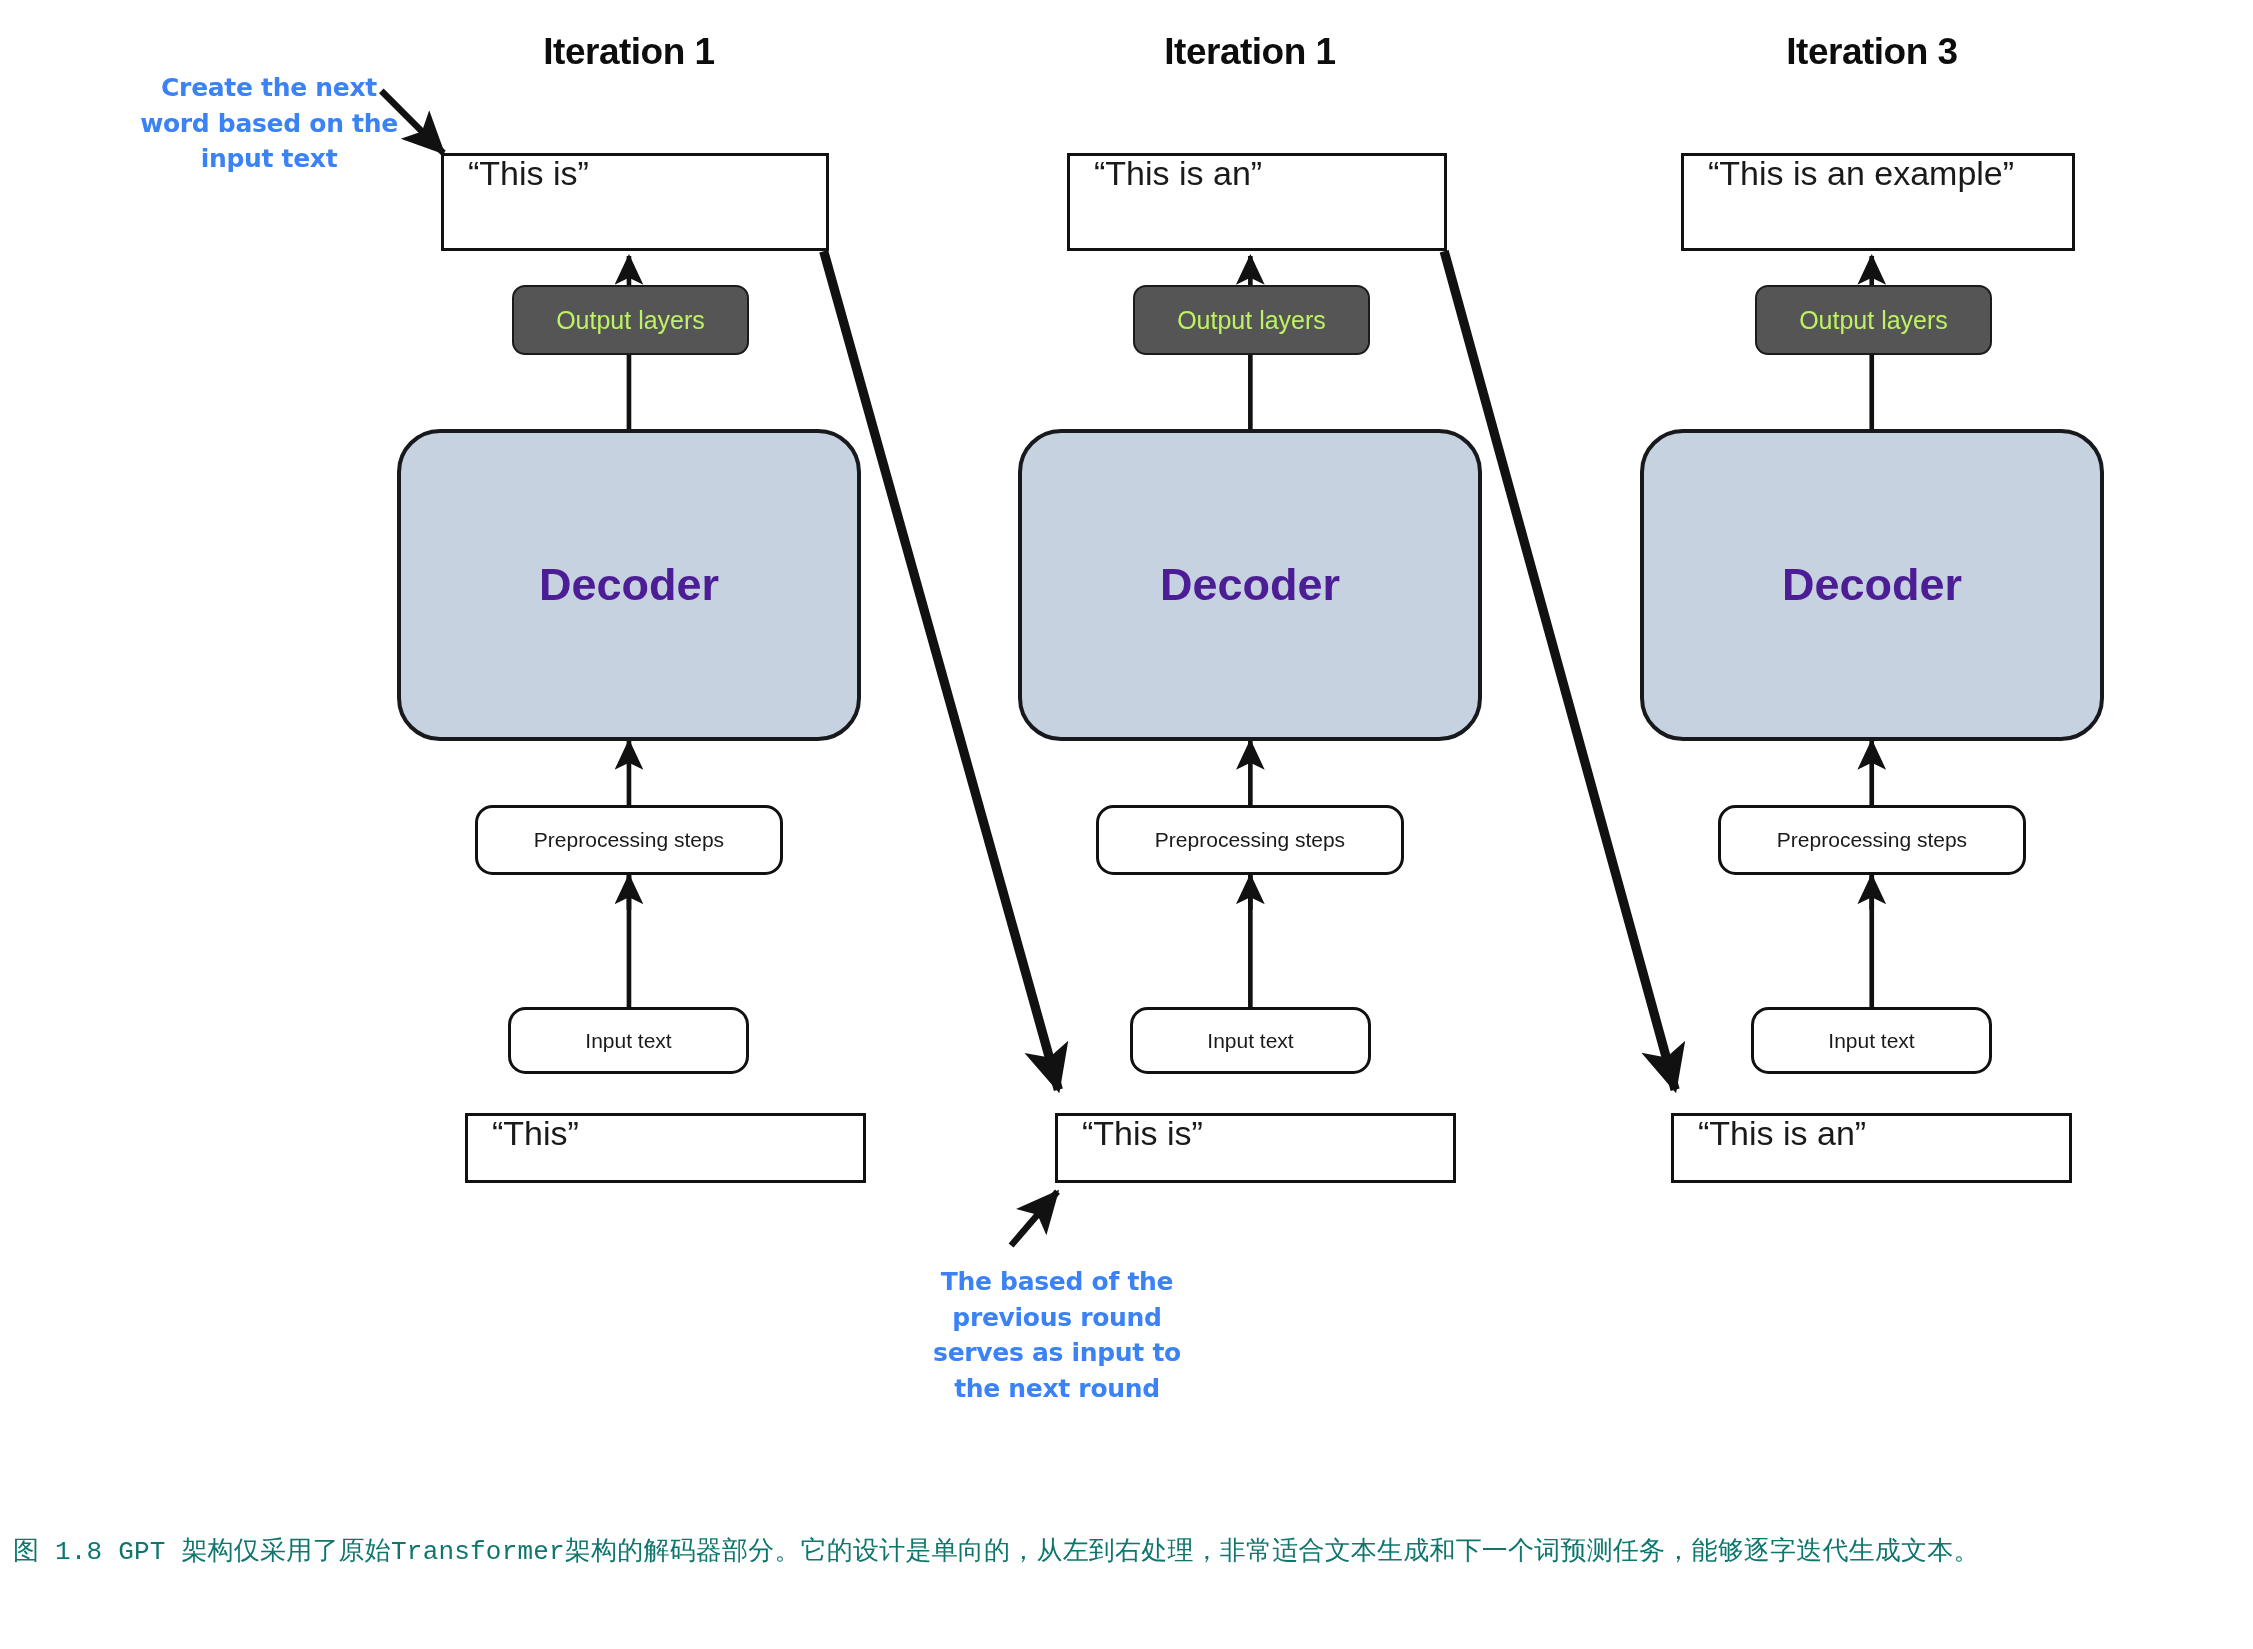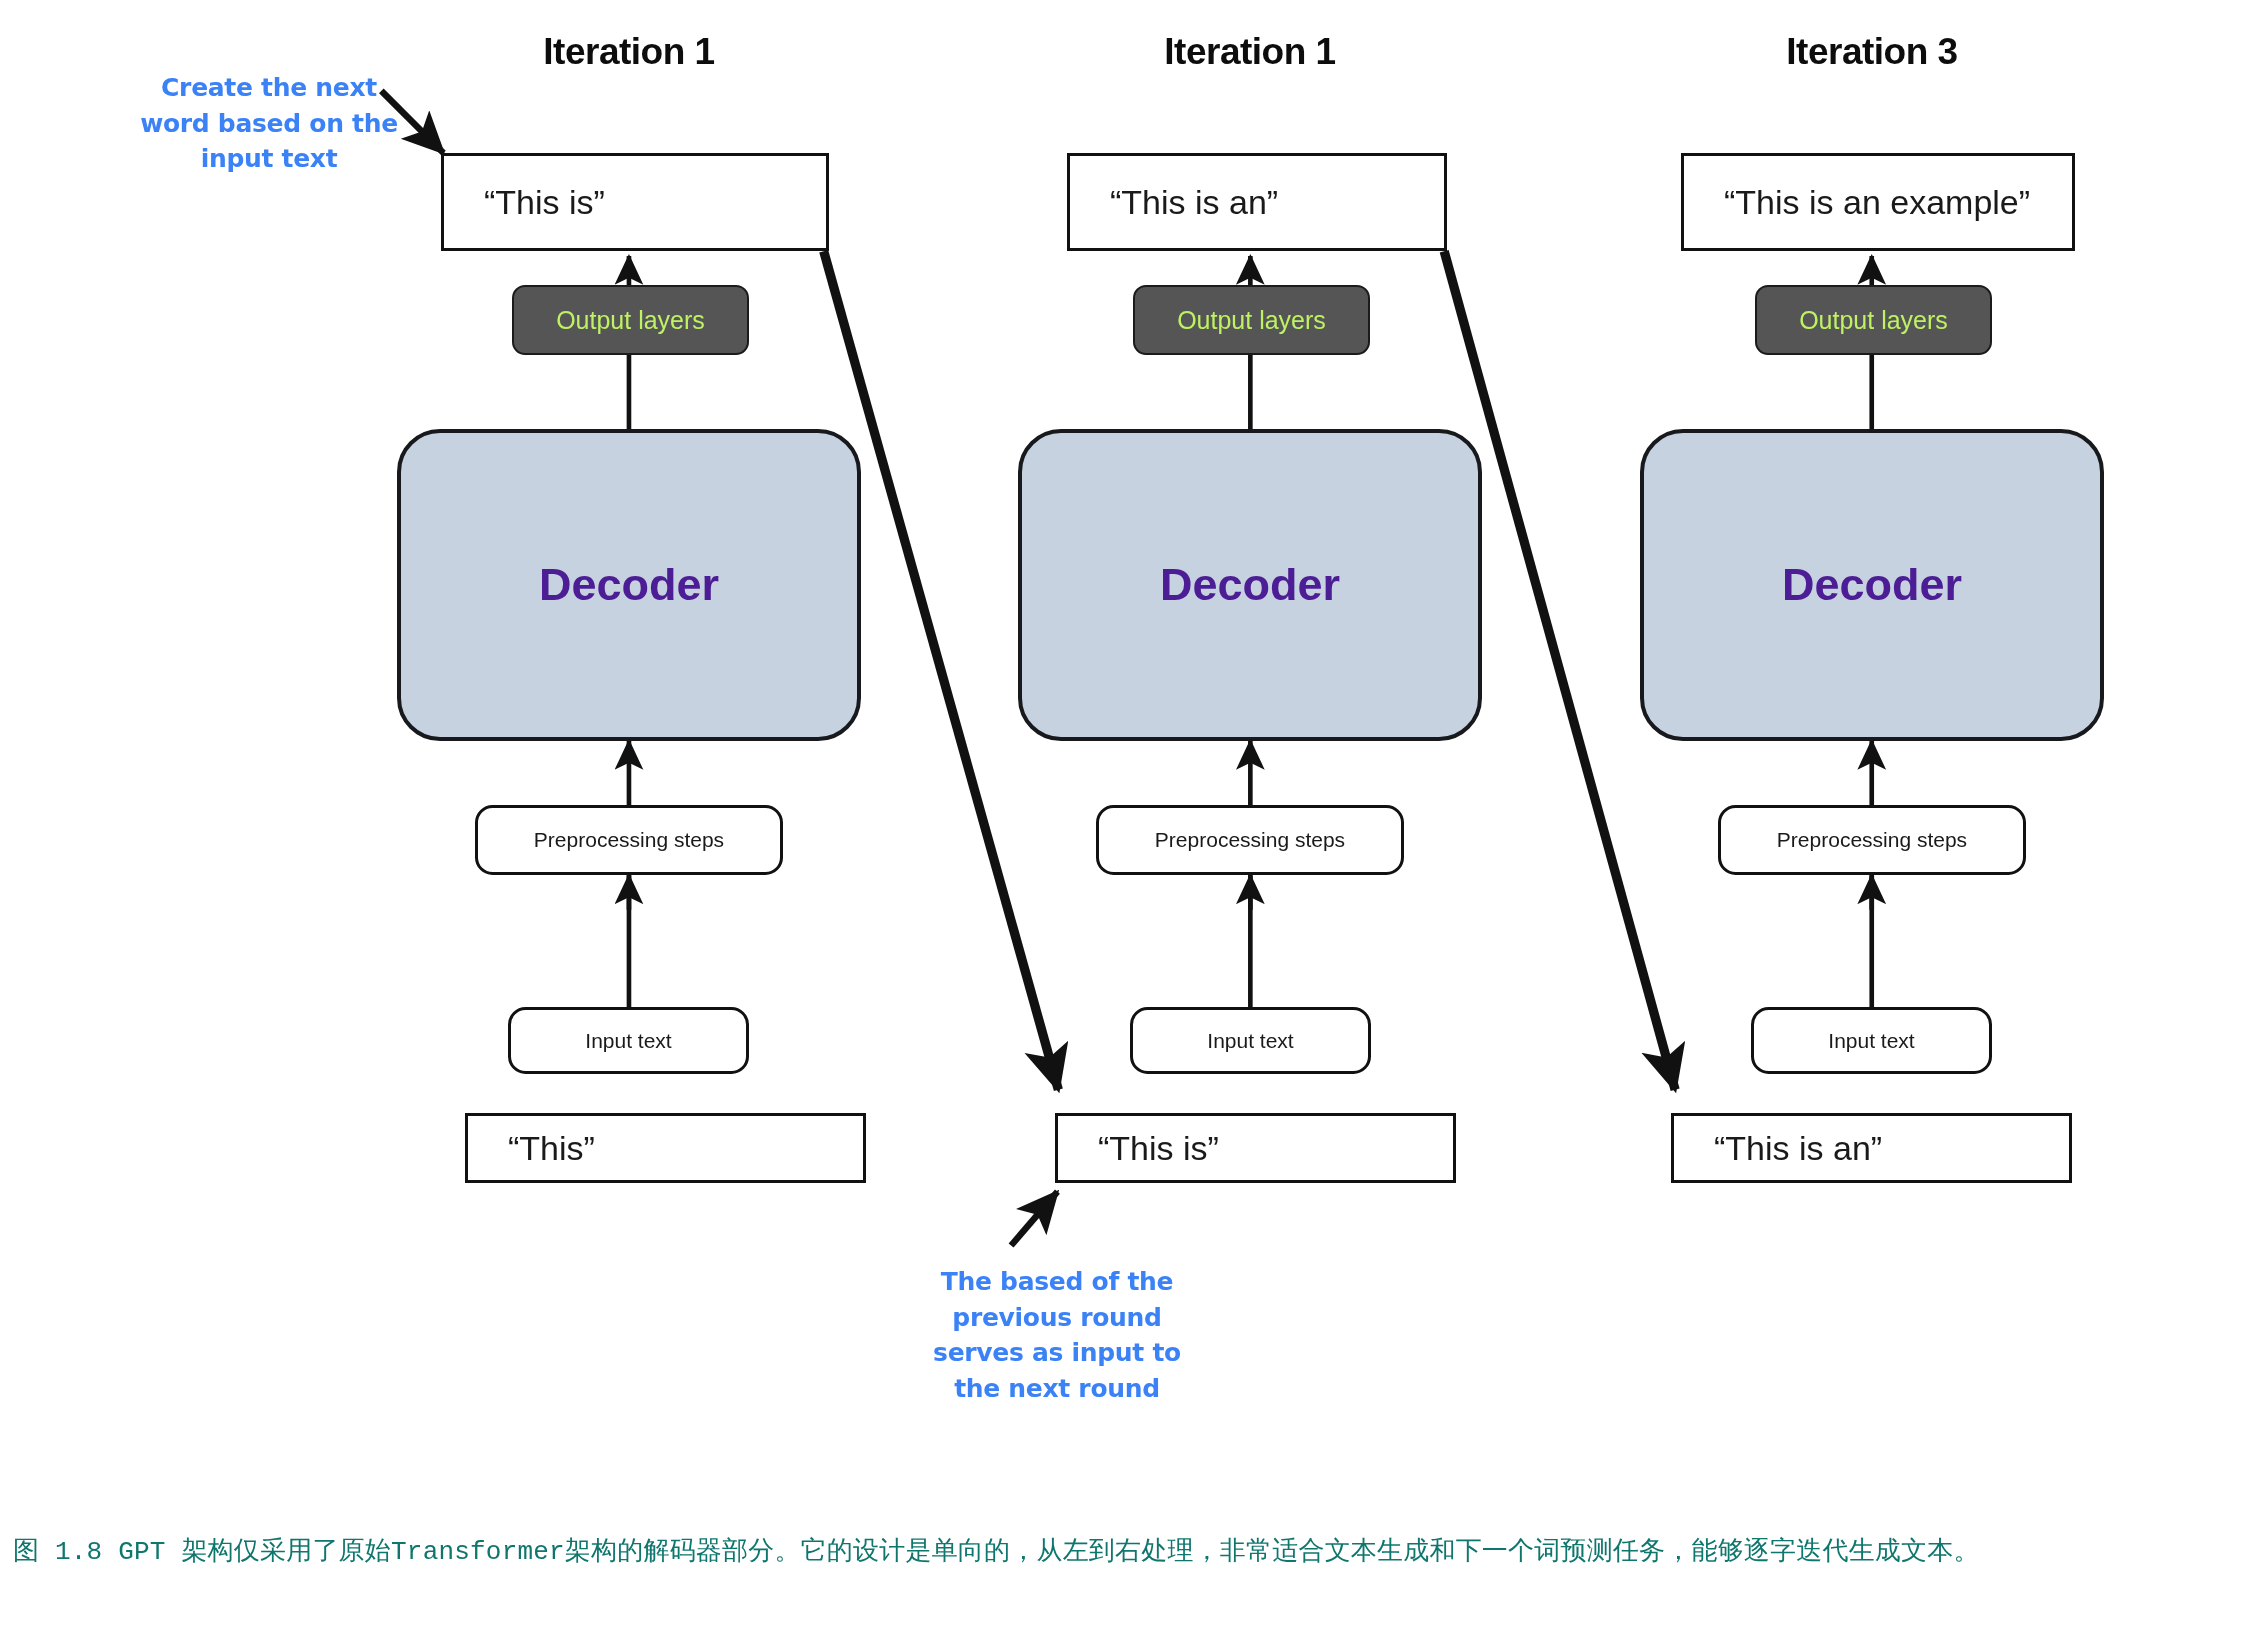--- a/index.html
+++ b/index.html
@@ -32,22 +32,22 @@
     text-align: center;
     transform: translateX(-50%);
   }
   
   .quote-box {
     position: absolute;
     box-sizing: border-box;
     background: #ffffff;
     border: 3.7px solid #111111;
     display: flex;
-    align-items: center;
-    padding-left: 40px;
+    align-items: flex-start;
+    padding-left: 24px;
   }
   .quote-box .q-text {
     font-family: "Liberation Sans", sans-serif;
     font-size: 34px;
     color: #1a1a1a;
     white-space: nowrap;
     line-height: 1;
   }
   
   .output-layers {

